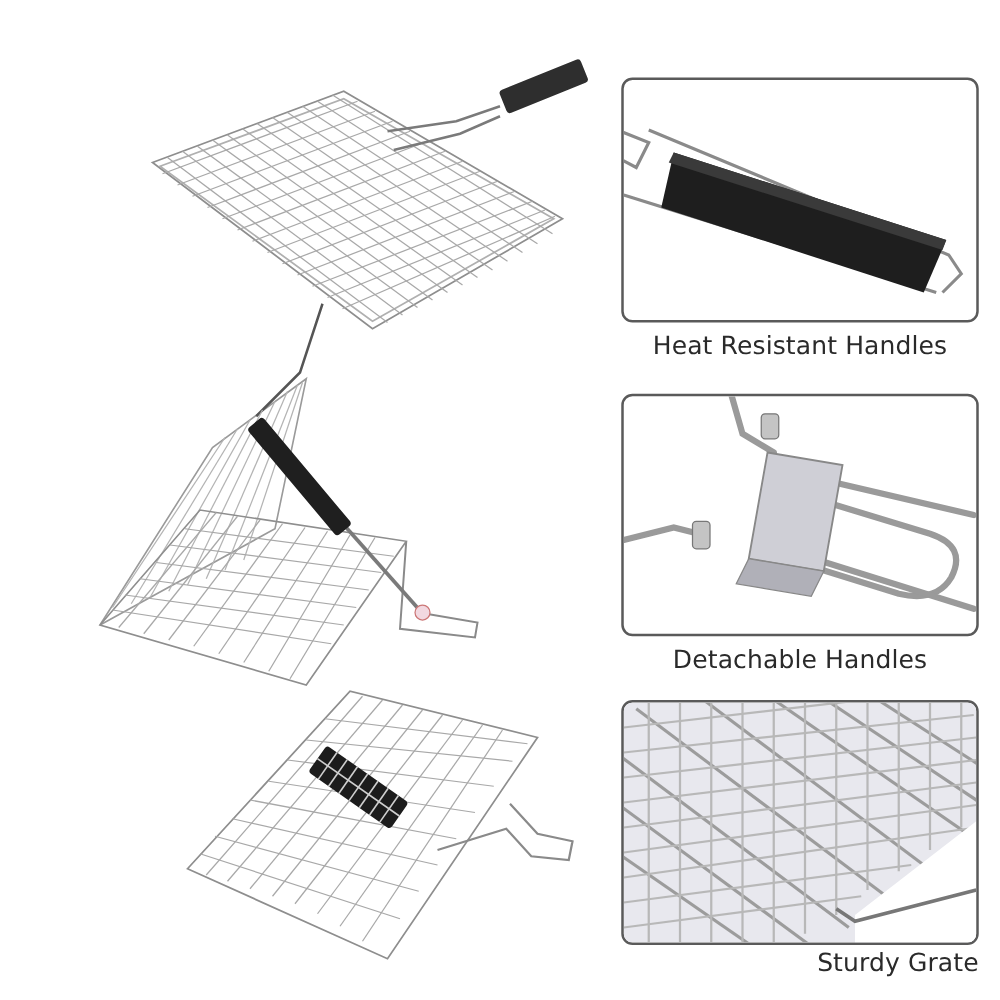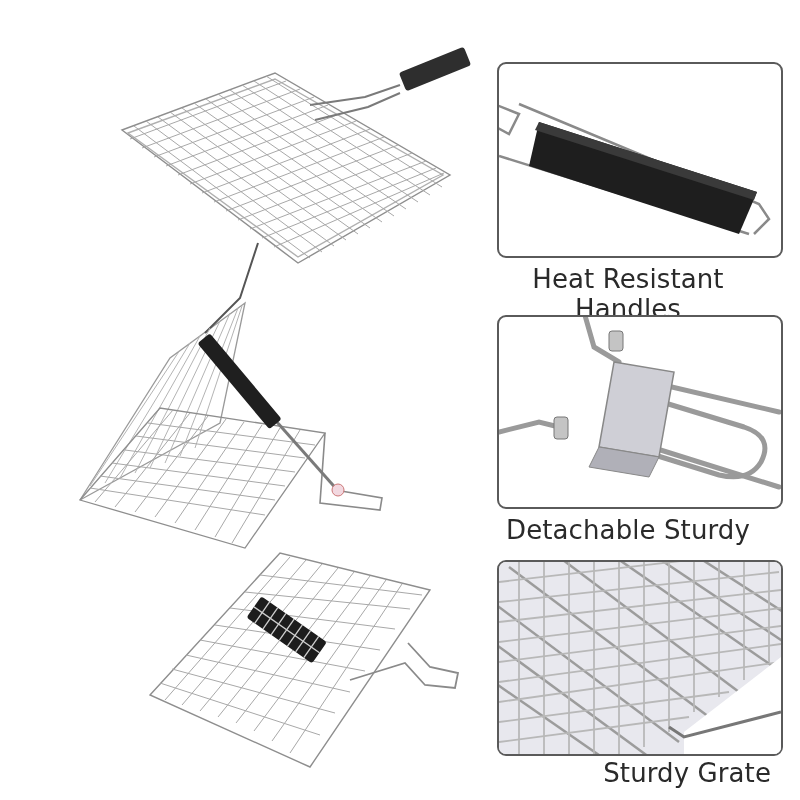--- a/index.html
+++ b/index.html
@@ -1,22 +1,22 @@
 <!DOCTYPE html>
 <html><head>
 <meta charset="utf-8">
 <style>
   html, body { margin:0; padding:0; background:#ffffff; }
   body { width:800px; height:800px; position:relative; overflow:hidden;
          font-family:"DejaVu Sans", sans-serif; }
   .product { position:absolute; }
   .panel { position:absolute; left:497px; width:286px; border:2px solid #5a5a5a;
            border-radius:9px; background:#fff; overflow:hidden; box-sizing:border-box; }
-  .label { position:absolute; left:485px; width:286px; text-align:center;
-           font-family:"DejaVu Sans", sans-serif; font-size:26px; color:#2a2a2a;
+  .label { position:absolute; left:497px; width:286px; text-align:center;
+           font-family:"DejaVu Sans", sans-serif; font-size:20px; color:#2a2a2a;
            letter-spacing:0.1px; }
   svg { display:block; }
 </style>
 </head>
 <body>
 
 <div class="product" style="left:110px;top:45px;width:370px;height:230px;">
   <svg width="370" height="230" viewBox="0 0 370 230">
     <g fill="none" stroke="#8e8e8e" stroke-width="1.4">
       <polygon points="12,85 165,28 340,130 188,218"></polygon>
@@ -163,21 +163,21 @@
       <path d="M130,60 L280,95"></path>
       <path d="M130,75 L245,110 Q275,120 262,145 Q250,165 220,158 L130,130"></path>
       <path d="M120,120 L280,170"></path>
     </g>
     <polygon points="115,45 175,55 160,140 100,130" fill="#cfcfd6" stroke="#888" stroke-width="1.5"></polygon>
     <polygon points="100,130 160,140 150,160 90,150" fill="#b0b0b8" stroke="#888" stroke-width="1"></polygon>
     <rect x="110" y="14" width="14" height="20" rx="3" fill="#c4c4c4" stroke="#777"></rect>
     <rect x="55" y="100" width="14" height="22" rx="3" fill="#c4c4c4" stroke="#777"></rect>
   </svg>
 </div>
-<div class="label" style="top:515px;">Detachable Sturdy</div>
+<div class="label" style="top:515px;">Detachable Handles</div>
 
 <div class="panel" style="top:560px;height:196px;">
   <svg width="282" height="192" viewBox="0 0 282 192">
     <rect x="0" y="0" width="282" height="192" fill="#e8e8ee"></rect>
     <g stroke="#9c9c9c" stroke-width="2.5" fill="none">
       <line x1="-20" y1="30" x2="180" y2="180"></line>
         <line x1="10" y1="5" x2="210" y2="155"></line>
       <line x1="40" y1="-20" x2="240" y2="130"></line>
         <line x1="80" y1="-30" x2="282" y2="110"></line>
       <line x1="120" y1="-30" x2="300" y2="90"></line>

